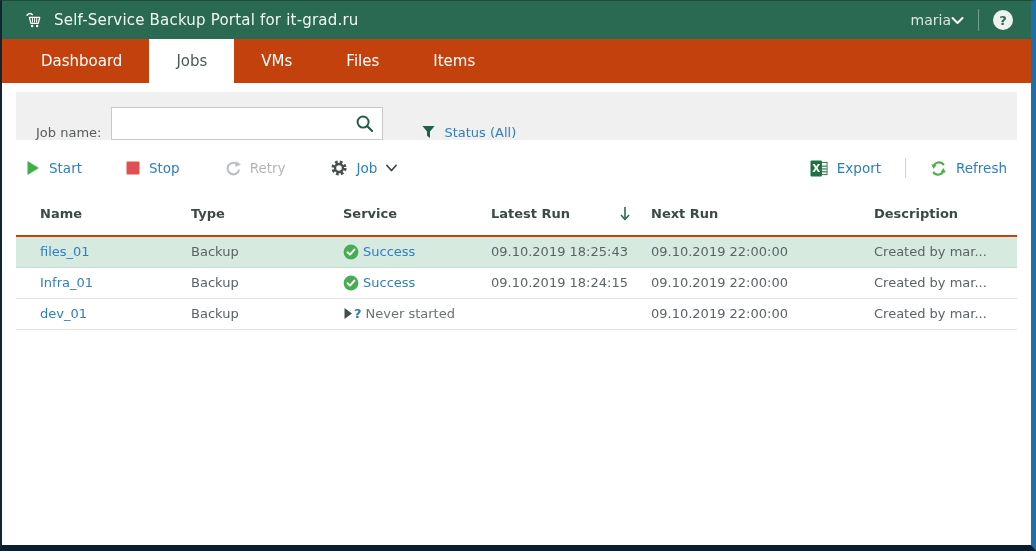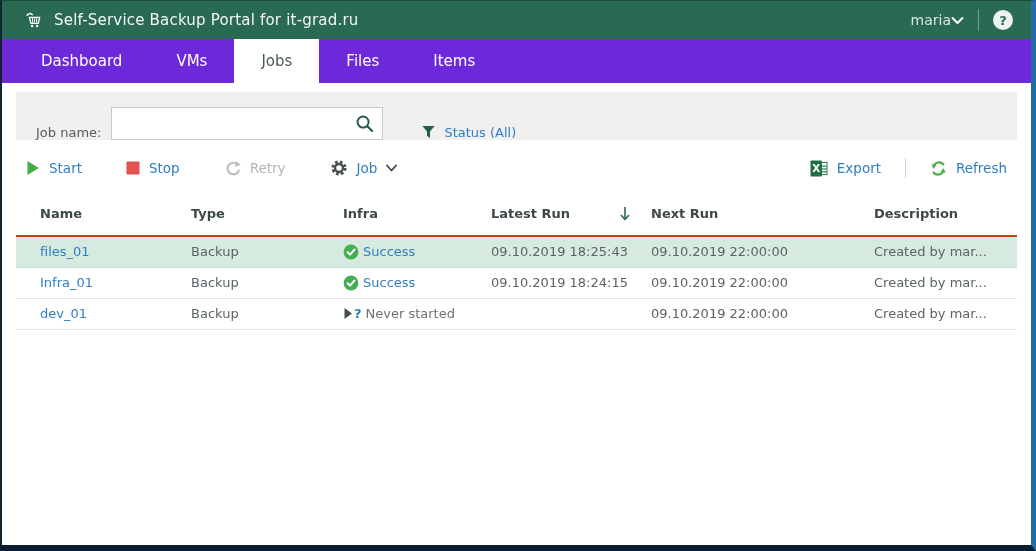--- a/index.html
+++ b/index.html
@@ -34,21 +34,21 @@
   .help-btn {
     width: 20px; height: 20px; border-radius: 50%;
     background: #eef3f0; color: #2b6a52;
     font-size: 13px; font-weight: bold;
     display: flex; align-items: center; justify-content: center;
     cursor: pointer;
   }
 
   
   .tabbar {
-    height: 44px; background: #6d28d9;
+    height: 44px; background: #c2410c;
     display: flex; align-items: stretch; padding-left: 12px; flex: 0 0 auto;
   }
   .tab {
     padding: 0 27px; display: flex; align-items: center;
     color: #ffffff; font-size: 15px; cursor: pointer;
   }
   .tab.active { background: #ffffff; color: #4a5a55; }
 
   
   .filterbar {
@@ -150,25 +150,25 @@
       <div class="help-btn">
         <span>?</span>
       </div>
     </div>
   </header>
 
   <nav class="tabbar">
     <div class="tab">
         <span>Dashboard</span>
       </div>
+    <div class="tab active">
+        <span>Jobs</span>
+      </div>
     <div class="tab">
         <span>VMs</span>
-      </div>
-    <div class="tab active">
-        <span>Jobs</span>
       </div>
     <div class="tab">
         <span>Files</span>
       </div>
     <div class="tab">
         <span>Items</span>
       </div>
   </nav>
 
   <div class="filterbar">
@@ -272,21 +272,21 @@
           <col class="c-type">
           <col class="c-status">
         <col class="c-latest">
           <col class="c-next">
           <col class="c-desc">
       </colgroup>
       <thead>
         <tr>
           <th><span>Name</span></th>
           <th><span>Type</span></th>
-          <th><span>Infra</span></th>
+          <th><span>Service</span></th>
           <th>
             <span class="th-inner">
               <span>Latest Run</span>
               <span>
                 <svg width="12" height="15" viewBox="0 0 12 15">
                   <line x1="6" y1="1" x2="6" y2="12" stroke="#2a6b54" stroke-width="1.6"></line>
                   <polyline points="2,9 6,13.5 10,9" fill="none" stroke="#2a6b54" stroke-width="1.6" stroke-linejoin="round"></polyline>
                 </svg>
               </span>
             </span>

